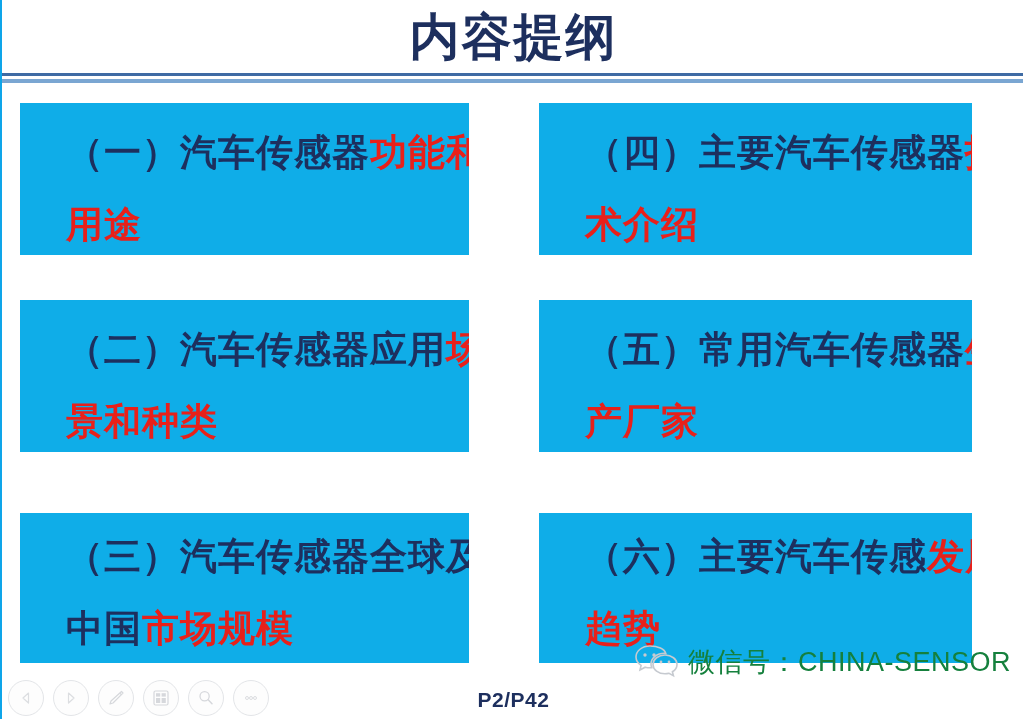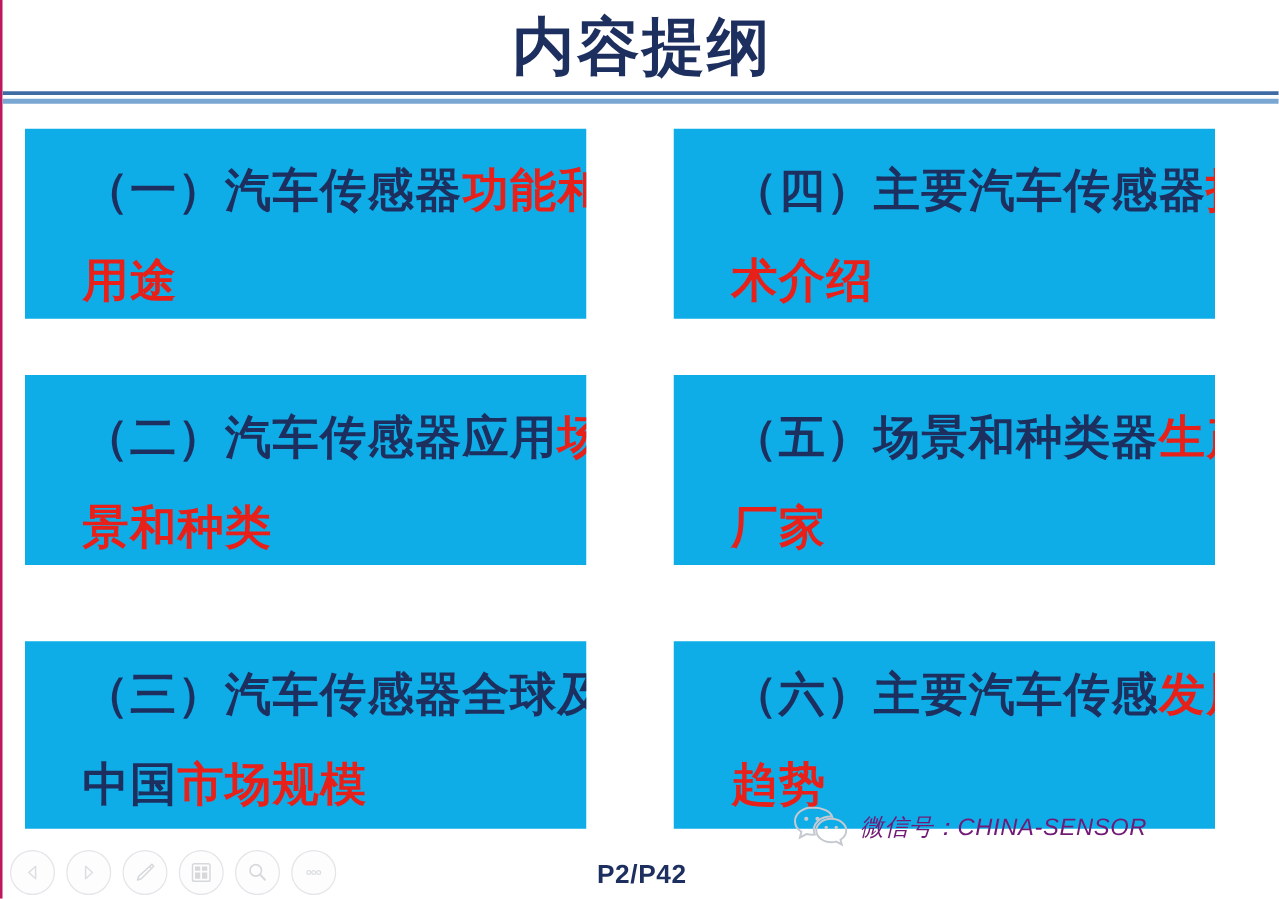--- a/index.html
+++ b/index.html
@@ -9,21 +9,21 @@
   }
   body {
     font-family: "Liberation Sans", "DejaVu Sans", sans-serif;
   }
   #slide {
     position: relative;
     width: 1023px;
     height: 719px;
     background: #ffffff;
     overflow: hidden;
-    border-left: 2px solid #be185d;
+    border-left: 2px solid #0ea5e9;
     box-sizing: border-box;
   }
 
   
   #slide-title {
     position: absolute;
     left: 0;
     top: 6px;
     width: 1023px;
     text-align: center;
@@ -92,26 +92,25 @@
   #watermark {
     position: absolute;
     left: 632px;
     top: 643px;
     display: flex;
     align-items: center;
     gap: 10px;
     pointer-events: none;
   }
   #watermark .wm-label {
-    font-size: 19px;
-    color: #701a75;
+    font-size: 27px;
+    color: #15803d;
     font-family: "Liberation Sans", "DejaVu Sans", sans-serif;
     white-space: nowrap;
     letter-spacing: 0.5px;
-    font-style: italic;
   }
   #wechat-icon { display: block; }
 
   
   #toolbar {
     position: absolute;
     left: 6px;
     top: 680px;
     display: flex;
     align-items: center;
@@ -168,21 +167,21 @@
   </div>
 
   <div class="box" id="box-2">
     <div class="box-text">
       <span>（二）汽车传感器应用</span><span class="hl">场景和种类</span>
     </div>
   </div>
 
   <div class="box" id="box-5">
     <div class="box-text">
-      <span>（五）场景和种类</span><span>器</span><span class="hl">生产厂家</span>
+      <span>（五）常用汽车传感</span><span>器</span><span class="hl">生产厂家</span>
     </div>
   </div>
 
   <div class="box" id="box-3">
     <div class="box-text">
       <span>（三）汽车传感器全球及中国</span><span class="hl">市场规模</span>
     </div>
   </div>
 
   <div class="box" id="box-6">

